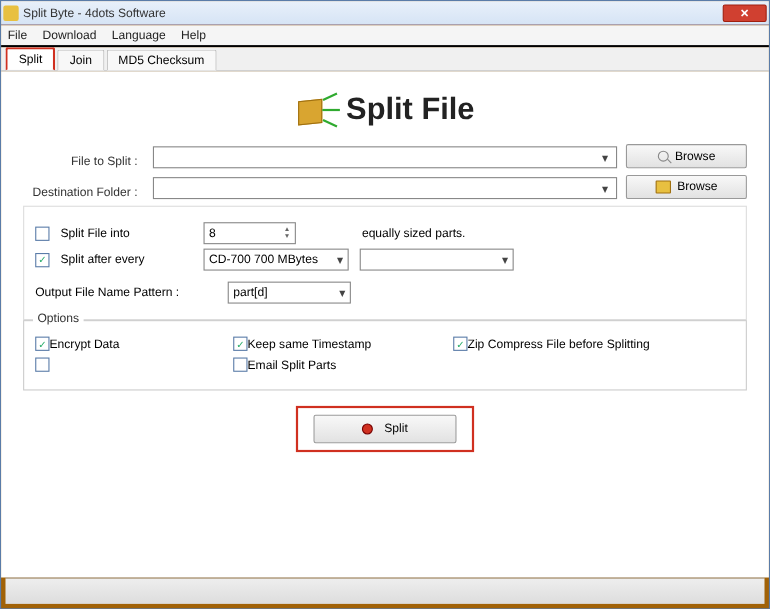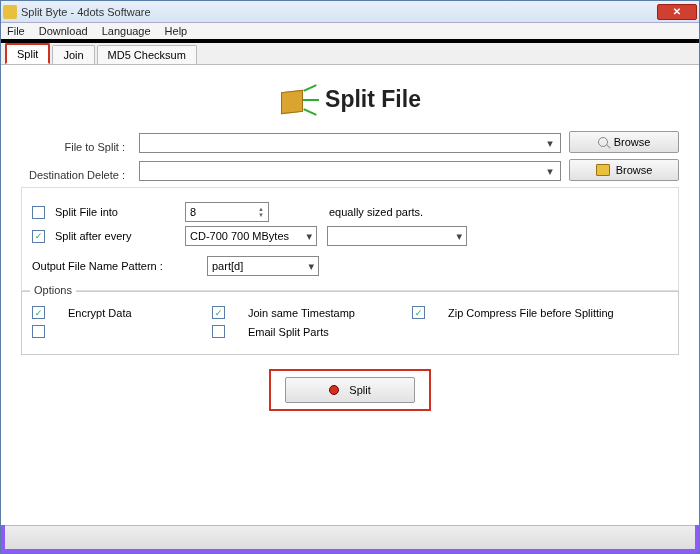--- a/index.html
+++ b/index.html
@@ -1,55 +1,55 @@
 <!DOCTYPE html>
 <html><head>
 <meta charset="utf-8">
 <style>
 * { box-sizing: border-box; margin: 0; padding: 0; font-family: "Segoe UI", Tahoma, sans-serif; font-size: 11px; }
 body { background: #fff; }
-.window { width: 700px; height: 554px; border: 1px solid #5a7ca8; background: #8b5cf6; display: flex; flex-direction: column; }
+.window { width: 700px; height: 554px; border: 1px solid #5a7ca8; background: #a16207; display: flex; flex-direction: column; }
 .titlebar { height: 22px; background: linear-gradient(#e8f0fa, #d6e4f5); display: flex; align-items: center; padding: 0 2px; border-bottom: 1px solid #aac; }
 .titlebar .appicon { width: 14px; height: 14px; background: #e8c040; border-radius: 2px; margin-right: 4px; }
 .titlebar .title { flex: 1; color: #333; }
 .titlebar .close { width: 40px; height: 16px; background: #d04030; border: 1px solid #a02010; border-radius: 2px; display: flex; align-items: center; justify-content: center; color: #fff; font-weight: bold; font-size: 10px; }
-.menubar { height: 20px; background: #f5f5f5; display: flex; align-items: center; padding: 0 6px; gap: 14px; border-bottom: 4px solid #000000; }
+.menubar { height: 20px; background: #f5f5f5; display: flex; align-items: center; padding: 0 6px; gap: 14px; border-bottom: 2px solid #000000; }
 .menubar span { color: #222; }
 .tabs { height: 22px; display: flex; align-items: flex-end; padding-left: 4px; background: #f0f0f0; border-bottom: 1px solid #bbb; }
 .tab { padding: 3px 10px; border: 1px solid #bbb; border-bottom: none; background: #f8f8f8; margin-right: 2px; border-radius: 2px 2px 0 0; }
 .tab.active { background: #fff; border: 2px solid #d03020; border-bottom: 1px solid #fff; position: relative; z-index: 2; }
 .content { flex: 1; background: #fff; padding: 10px 20px; overflow: hidden; }
 .heading { display: flex; align-items: center; justify-content: center; margin: 6px 0 14px; }
 .heading .boxicon { width: 36px; height: 36px; position: relative; margin-right: 10px; }
 .heading .boxicon .box { position:absolute; left:2px; top:10px; width:22px; height:22px; background:#d9a530; border:1px solid #a07010; transform: skewY(-6deg); }
 .heading .boxicon .arrow { position:absolute; background:#2faa2f; height:2px; }
 .heading .boxicon .a1 { left:24px; top:6px; width:14px; transform: rotate(-25deg); }
 .heading .boxicon .a2 { left:24px; top:18px; width:16px; }
 .heading .boxicon .a3 { left:24px; top:30px; width:14px; transform: rotate(25deg); }
-.heading h1 { font-size: 23px; font-weight: bold; color: #222; }
+.heading h1 { font-size: 28px; font-weight: bold; color: #222; }
 .row { display: flex; align-items: flex-end; margin: 6px 0; gap: 8px; }
 .row .lbl { width: 110px; text-align: right; padding-right: 6px; color: #333; }
 .row .combo { flex: 1; height: 20px; border: 1px solid #888; background: #fff; display: flex; align-items: center; justify-content: flex-end; padding-right: 2px; }
 .row .combo .arr { width: 16px; height: 16px; display:flex; align-items:center; justify-content:center; color:#444; }
 .btn { width: 110px; height: 22px; border: 1px solid #999; background: linear-gradient(#f8f8f8,#e2e2e2); border-radius: 2px; display: flex; align-items: center; justify-content: center; gap: 6px; }
 .btn .bicon { width:14px; height:12px; }
 .bicon.mag { border:1px solid #888; border-radius:50%; width:10px; height:10px; position:relative; }
 .bicon.mag::after { content:""; position:absolute; width:5px; height:1px; background:#888; right:-4px; bottom:-1px; transform:rotate(45deg); }
 .bicon.fold { background:#e8c040; border:1px solid #a07010; border-radius:1px; }
 .section { border: 1px solid #ccc; padding: 10px; margin-top: 0; position: relative; }
 .section .legend { position: absolute; top: -8px; left: 8px; background: #fff; padding: 0 4px; color: #333; }
 .irow { display: flex; align-items: center; gap: 10px; margin: 4px 0; }
 .cb { width: 13px; height: 13px; border: 1px solid #5a7ca8; background: #fff; display:flex; align-items:center; justify-content:center; font-size:9px; color:#2a6; }
 .cb.checked::before { content:"✓"; }
 .spin { width: 84px; height: 20px; border: 1px solid #888; background:#fff; display:flex; align-items:center; padding:0 4px; justify-content:space-between; }
 .spin .ud { display:flex; flex-direction:column; font-size:6px; color:#666; line-height:6px; }
 .combo2 { height: 20px; border:1px solid #888; background:#fff; display:flex; align-items:center; justify-content:space-between; padding:0 4px; }
 .combo2 .arr { color:#444; }
 .optgrid { display:grid; grid-template-columns: 180px 200px 220px; row-gap: 6px; margin-top: 4px; }
-.optitem { display:flex; align-items:center; gap:23px; }
+.optitem { display:flex; align-items:center; gap:0; }
 .splitwrap { display:flex; justify-content:center; margin-top: 14px; }
 .splitbox { border: 2px solid #d03020; padding: 6px 14px; }
 .splitbtn { width: 130px; height: 26px; border:1px solid #999; background: linear-gradient(#f8f8f8,#e2e2e2); border-radius:2px; display:flex; align-items:center; justify-content:center; gap:10px; }
 .reddot { width:10px; height:10px; background:#d03020; border-radius:50%; border:1px solid #700; }
 .statusbar { height: 24px; background: linear-gradient(#eee,#ddd); border-top:1px solid #bbb; margin: 0 4px 4px; }
 .seg1 { width: 165px; }
 .seg2 { width: 120px; }
 </style>
 </head>
 <body>
@@ -86,21 +86,21 @@
       <div class="lbl">File to Split :</div>
       <div class="combo">
           <span class="arr">▾</span>
         </div>
       <div class="btn">
           <span class="bicon mag"></span>
           <span>Browse</span>
         </div>
     </div>
     <div class="row">
-      <div class="lbl">Destination Delete :</div>
+      <div class="lbl">Destination Folder :</div>
       <div class="combo">
           <span class="arr">▾</span>
         </div>
       <div class="btn">
           <span class="bicon fold"></span>
           <span>Browse</span>
         </div>
     </div>
 
     <div class="section" style="border:1px solid #ddd;">
@@ -136,21 +136,21 @@
 
     <div class="section">
       <div class="legend">Options</div>
       <div class="optgrid">
         <div class="optitem">
             <div class="cb checked"></div>
             <span>Encrypt Data</span>
           </div>
         <div class="optitem">
             <div class="cb checked"></div>
-            <span>Join same Timestamp</span>
+            <span>Keep same Timestamp</span>
           </div>
         <div class="optitem">
             <div class="cb checked"></div>
             <span>Zip Compress File before Splitting</span>
           </div>
         <div class="optitem">
             <div class="cb"></div>
           </div>
         <div class="optitem">
             <div class="cb"></div>

